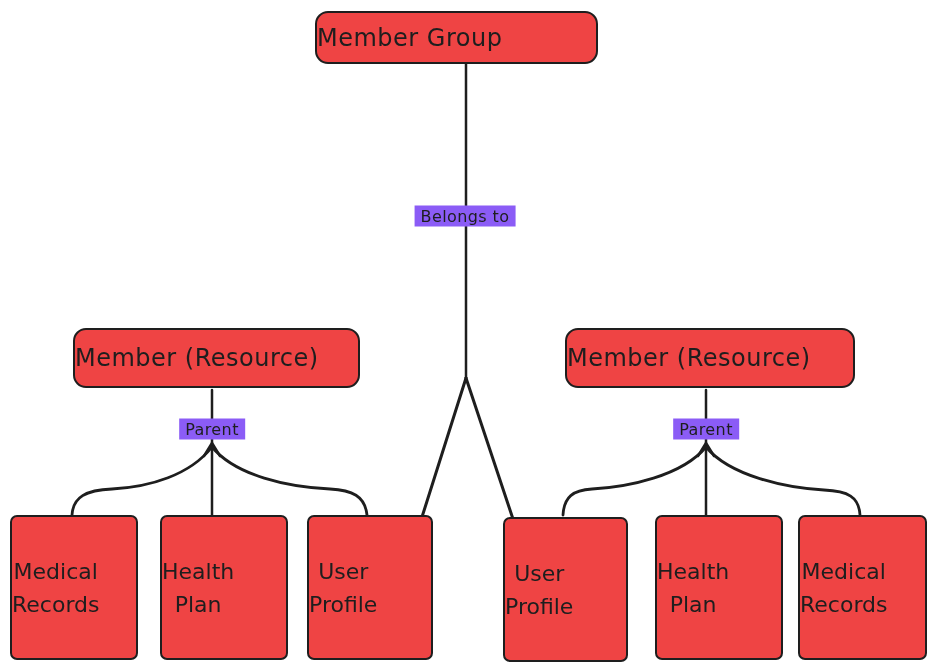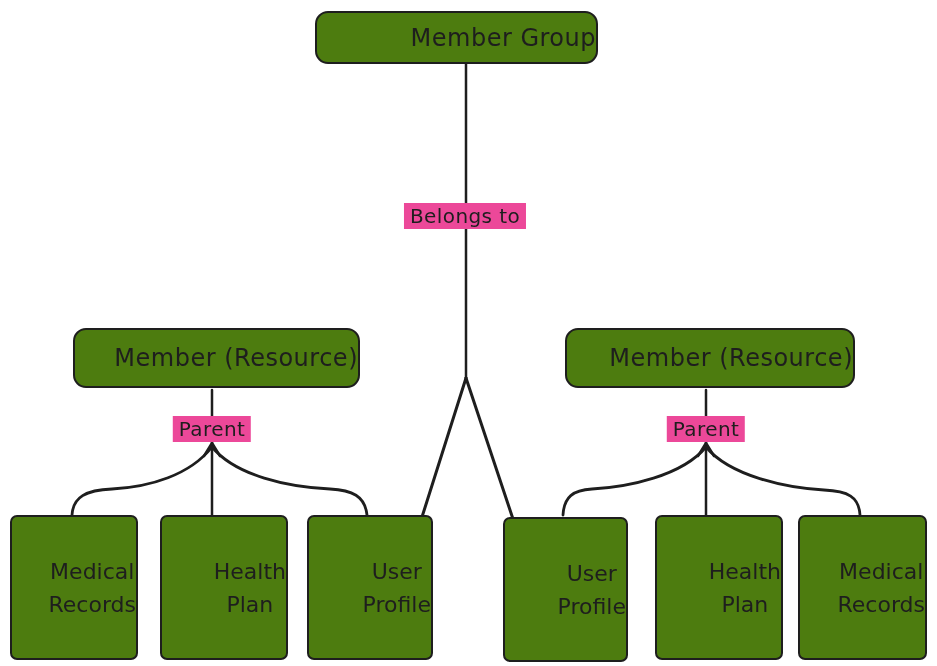--- a/index.html
+++ b/index.html
@@ -24,48 +24,48 @@
   }
   .edges path {
     fill: none;
     stroke: #1e1e1e;
     stroke-linecap: round;
     stroke-linejoin: round;
   }
   .node {
     position: absolute;
     box-sizing: border-box;
-    background: #4d7c0f;
+    background: #ef4444;
     border: 2.6px solid #1e1e1e;
     display: flex;
     align-items: center;
-    justify-content: flex-end;
+    justify-content: flex-start;
     text-align: center;
     color: #1e1e1e;
   }
   .node--wide {
     border-radius: 13px;
     font-size: 24px;
     letter-spacing: 0.5px;
   }
   .node--child {
     border-radius: 7px;
     font-size: 22px;
     line-height: 1.5;
   }
   .node-label {
     white-space: pre-line;
     pointer-events: none;
   }
   .edge-label {
     position: absolute;
     transform: translate(-50%, -50%);
-    background: #ec4899;
+    background: #8b5cf6;
     padding: 1px 6px;
-    font-size: 20px;
+    font-size: 16px;
     color: #1e1e1e;
     white-space: nowrap;
     letter-spacing: 0.4px;
   }
 </style>
 </head>
 <body>
 
 <div class="canvas">
 

